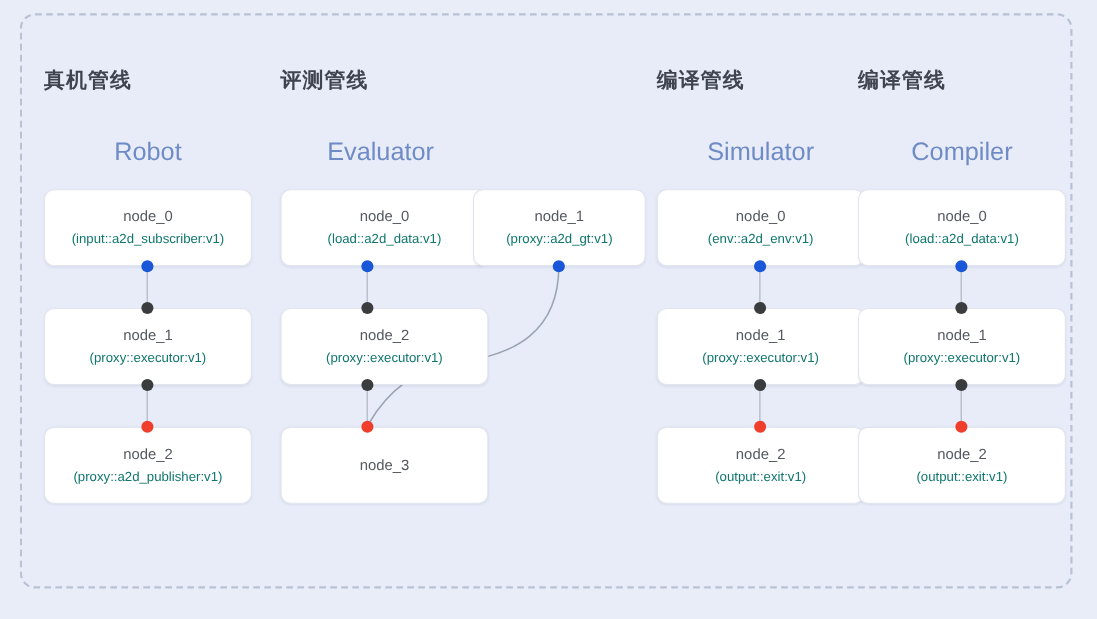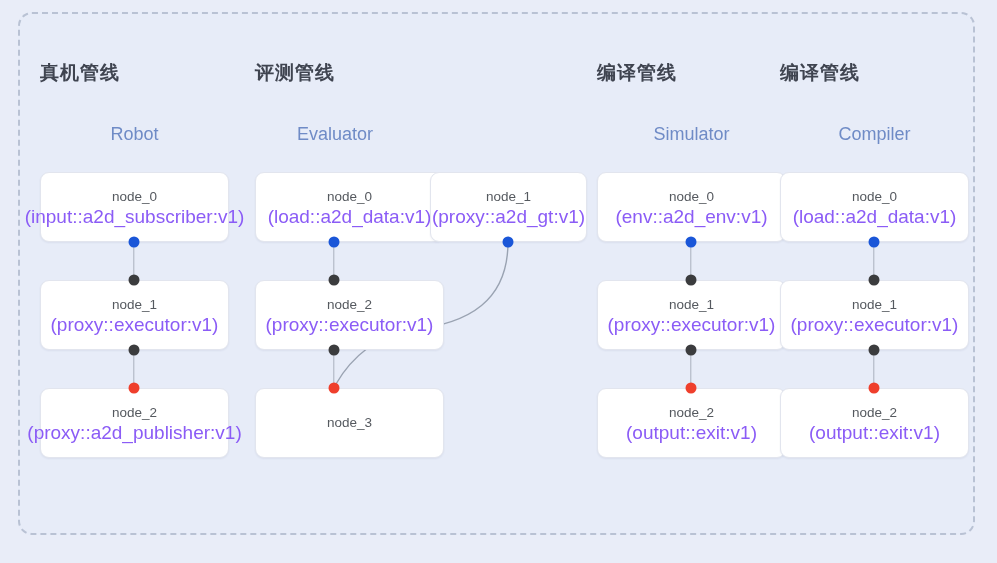--- a/index.html
+++ b/index.html
@@ -34,21 +34,21 @@
     font-weight:bold;
     color:#3f4450;
     letter-spacing:1px;
     top:60px;
     white-space:nowrap;
   }
   .col-sub{
     position:absolute;
     width:100%;
     text-align:center;
-    font-size:18px;
+    font-size:23px;
     color:#6f8bc6;
     top:124px;
     white-space:nowrap;
   }
   .node-box{
     position:absolute;
     box-sizing:border-box;
     background:#ffffff;
     border:1px solid #e2e5ee;
     border-radius:9px;
@@ -59,22 +59,22 @@
     justify-content:center;
     width:189px;
     height:70px;
   }
   .node-title{
     font-size:13.5px;
     color:#55595f;
     line-height:20px;
   }
   .node-sub{
-    font-size:19px;
-    color:#8b5cf6;
+    font-size:12px;
+    color:#0f766e;
     line-height:20px;
   }
   .dot{
     position:absolute;
     width:11px;height:11px;
     border-radius:50%;
     transform:translate(-50%,-50%);
     z-index:6;
   }
   .dot.blue{background:#1a56d8;}
@@ -101,21 +101,21 @@
 <div id="canvas">
 
   <div class="dashed-frame"></div>
 
   <div class="column" style="left:40px;width:189px;">
     <div class="col-title">真机管线</div>
     <div class="col-sub">Robot</div>
   </div>
   <div class="column" style="left:255px;width:333px;">
     <div class="col-title" style="width:158px;left:0;">评测管线</div>
-    <div class="col-sub" style="width:158px;left:1px;text-align:center;">Evaluator</div>
+    <div class="col-sub" style="width:158px;left:12px;text-align:center;">Evaluator</div>
   </div>
   <div class="column" style="left:597px;width:189px;">
     <div class="col-title">编译管线</div>
     <div class="col-sub">Simulator</div>
   </div>
   <div class="column" style="left:780px;width:189px;">
     <div class="col-title">编译管线</div>
     <div class="col-sub">Compiler</div>
   </div>
 

